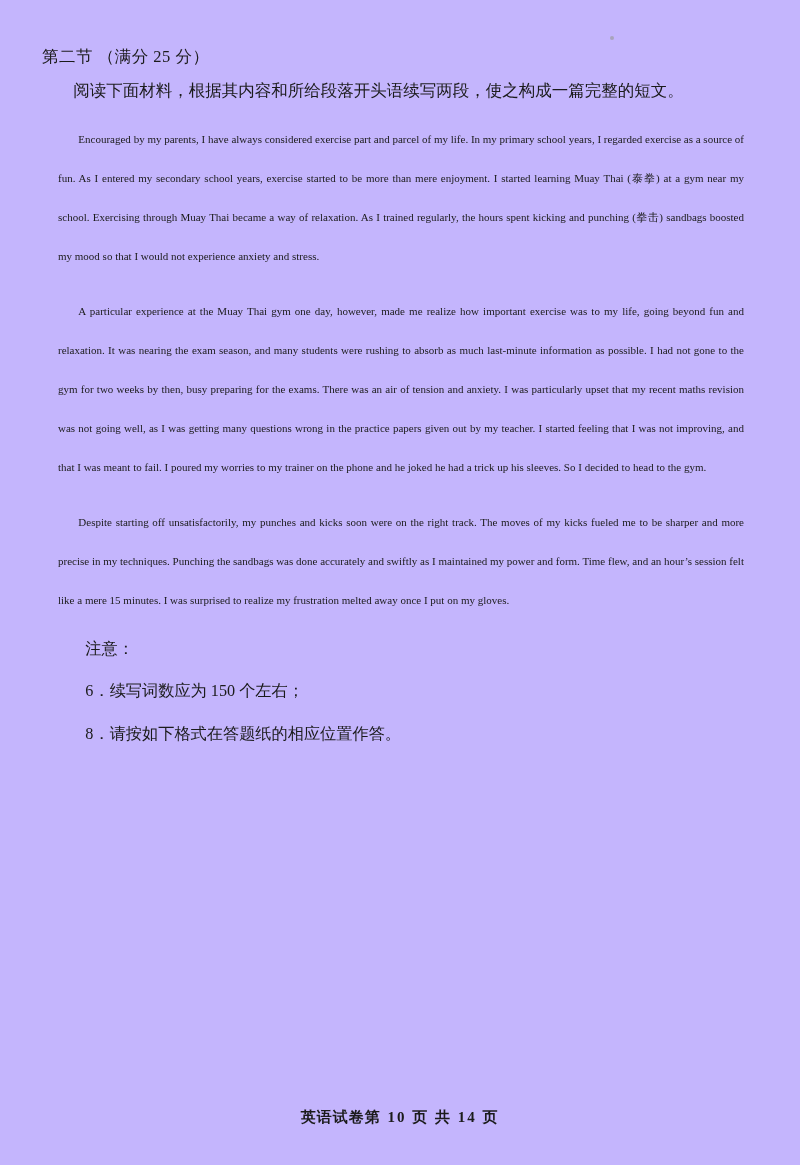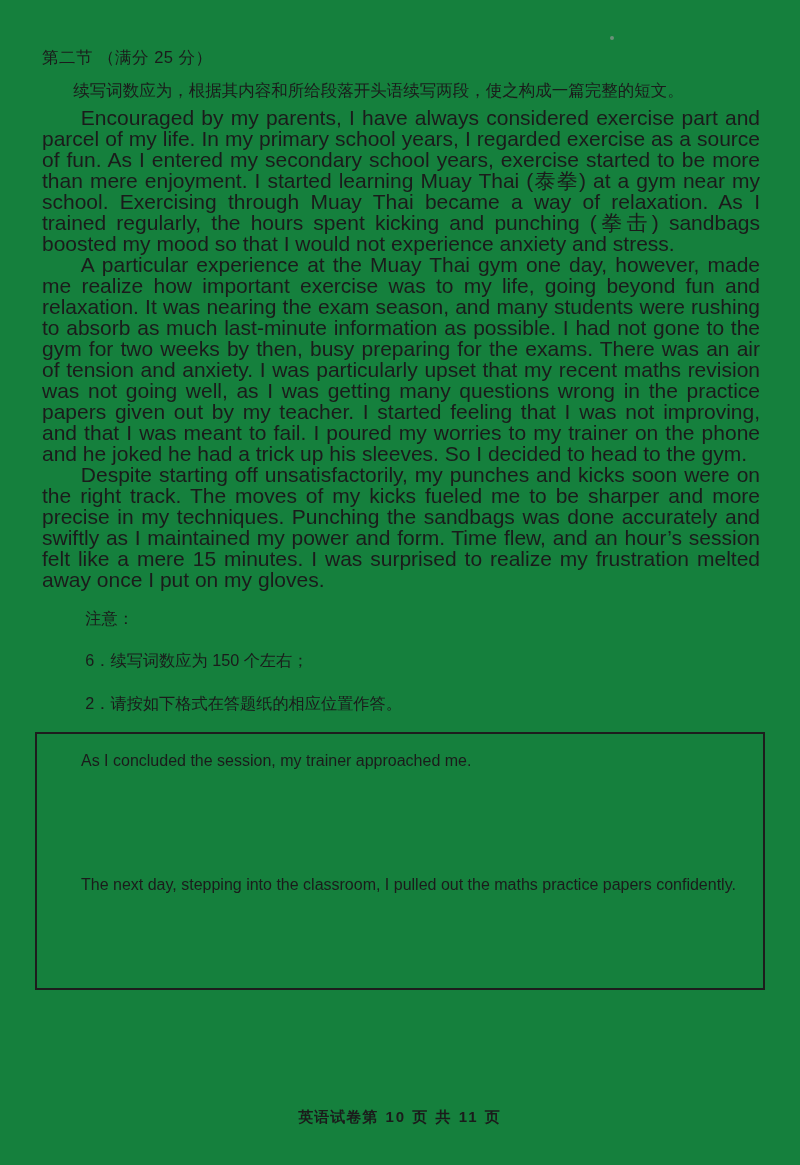--- a/index.html
+++ b/index.html
@@ -5,23 +5,23 @@
   html, body {
     margin: 0;
     padding: 0;
     background: #e9e9e9;
   }
   .page {
     position: relative;
     width: 800px;
     height: 1165px;
     margin: 0 auto;
-    background: #15803d;
+    background: #c4b5fd;
     color: #1b1b1b;
-    font-family: Liberation Sans, sans-serif;
+    font-family: Liberation Serif, serif;
     overflow: hidden;
   }
   .artifact-dot {
     position: absolute;
     left: 610px;
     top: 36px;
     width: 4px;
     height: 4px;
     border-radius: 50%;
     background: #9a9a9a;
@@ -36,23 +36,23 @@
     margin: 0 0 7px 0;
     letter-spacing: 0.5px;
   }
   .cn-instruction {
     font-size: 16.5px;
     line-height: 27px;
     margin: 0 0 3px 0;
     text-indent: 1.9em;
   }
   .body-para {
-    font-size: 21px;
-    line-height: 21px;
-    margin: 0;
+    font-size: 11px;
+    line-height: 39px;
+    margin: 16px;
     text-align: justify;
     text-indent: 1.85em;
   }
   .note-label, .note-item {
     font-size: 16.2px;
     line-height: 27.4px;
     margin: 15px;
     text-indent: 1.75em;
   }
   .answer-box {
@@ -89,36 +89,32 @@
 </style>
 </head>
 <body>
 
 <div class="page">
   <div class="artifact-dot"></div>
 
   <div class="content">
     <div class="section-heading">第二节 （满分 25 分）</div>
 
-    <p class="cn-instruction">续写词数应为，根据其内容和所给段落开头语续写两段，使之构成一篇完整的短文。</p>
+    <p class="cn-instruction">阅读下面材料，根据其内容和所给段落开头语续写两段，使之构成一篇完整的短文。</p>
 
     <p class="body-para">Encouraged by my parents, I have always considered exercise part and parcel of my life. In my primary school years, I regarded exercise as a source of fun. As I entered my secondary school years, exercise started to be more than mere enjoyment. I started learning Muay Thai (泰拳) at a gym near my school. Exercising through Muay Thai became a way of relaxation. As I trained regularly, the hours spent kicking and punching (拳击) sandbags boosted my mood so that I would not experience anxiety and stress.</p>
 
     <p class="body-para">A particular experience at the Muay Thai gym one day, however, made me realize how important exercise was to my life, going beyond fun and relaxation. It was nearing the exam season, and many students were rushing to absorb as much last-minute information as possible. I had not gone to the gym for two weeks by then, busy preparing for the exams. There was an air of tension and anxiety. I was particularly upset that my recent maths revision was not going well, as I was getting many questions wrong in the practice papers given out by my teacher. I started feeling that I was not improving, and that I was meant to fail. I poured my worries to my trainer on the phone and he joked he had a trick up his sleeves. So I decided to head to the gym.</p>
 
     <p class="body-para">Despite starting off unsatisfactorily, my punches and kicks soon were on the right track. The moves of my kicks fueled me to be sharper and more precise in my techniques. Punching the sandbags was done accurately and swiftly as I maintained my power and form. Time flew, and an hour’s session felt like a mere 15 minutes. I was surprised to realize my frustration melted away once I put on my gloves.</p>
 
     <p class="note-label">注意：</p>
 
     <p class="note-item">6．续写词数应为 150 个左右；</p>
 
-    <p class="note-item">2．请按如下格式在答题纸的相应位置作答。</p>
+    <p class="note-item">8．请按如下格式在答题纸的相应位置作答。</p>
 
-    <div class="answer-box">
-      <p class="opening first">As I concluded the session, my trainer approached me.</p>
-      <p class="opening second">The next day, stepping into the classroom, I pulled out the maths practice papers confidently.</p>
-    </div>
   </div>
 
   <div class="footer">
-    <span class="exam-name">英语试卷</span><span class="page-info">第 10 页 共 11 页</span>
+    <span class="exam-name">英语试卷</span><span class="page-info">第 10 页 共 14 页</span>
   </div>
 </div>
 
 </body></html>

